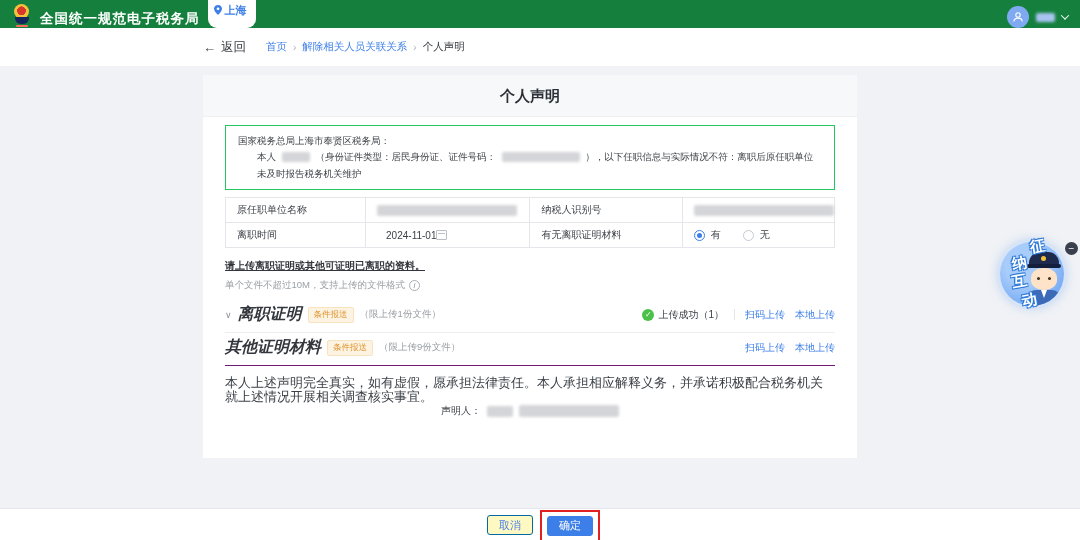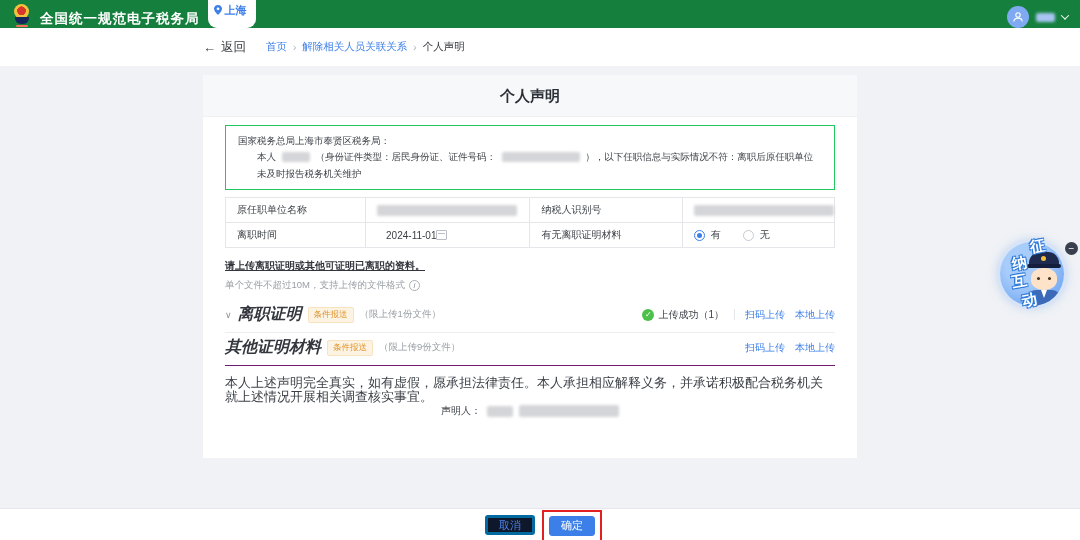--- a/index.html
+++ b/index.html
@@ -95,21 +95,21 @@
   .statement{ margin-top:10px; font-size:13px; line-height:14px; color:#3a3f45; }
   .signer-row{ margin-top:0; text-align:center; font-size:10px; color:#3a3f45; }
   .signer-row .blur{ margin-left:6px; }
 
   
   .footerbar{ position:absolute; top:508px; left:0; right:0; height:32px; background:#fff;
               border-top:1px solid #e6e6ee; display:flex; justify-content:center;
               align-items:flex-start; padding-top:6px; gap:14px; }
   .btn{ height:20px; font-size:11px; border-radius:3px; padding:0 11px;
         font-family:"Liberation Sans",sans-serif; cursor:pointer; }
-  .btn-cancel{ background:#0f172a; border:3px solid #0369a1; color:#4d82e8; }
+  .btn-cancel{ background:#fef9c3; border:1px solid #0369a1; color:#4d82e8; }
   .btn-confirm{ background:#3d7fe8; border:1px solid #3d7fe8; color:#fff; }
   .confirm-wrap{ position:relative; display:inline-block; }
   .red-annotation{ position:absolute; inset:-5px -7px -6px -7px; border:2px solid #e22020;
                    pointer-events:none; }
 
   
   .float-widget{ position:absolute; left:996px; top:236px; width:84px; height:80px; }
   .fw-circle{ position:absolute; left:4px; top:6px; width:64px; height:64px; border-radius:50%;
               background:radial-gradient(circle at 40% 35%, #a9cdfa 0 35%, #5a97f0);
               box-shadow:0 0 12px rgba(90,150,240,.55), 0 0 0 2px rgba(255,255,255,.6);

